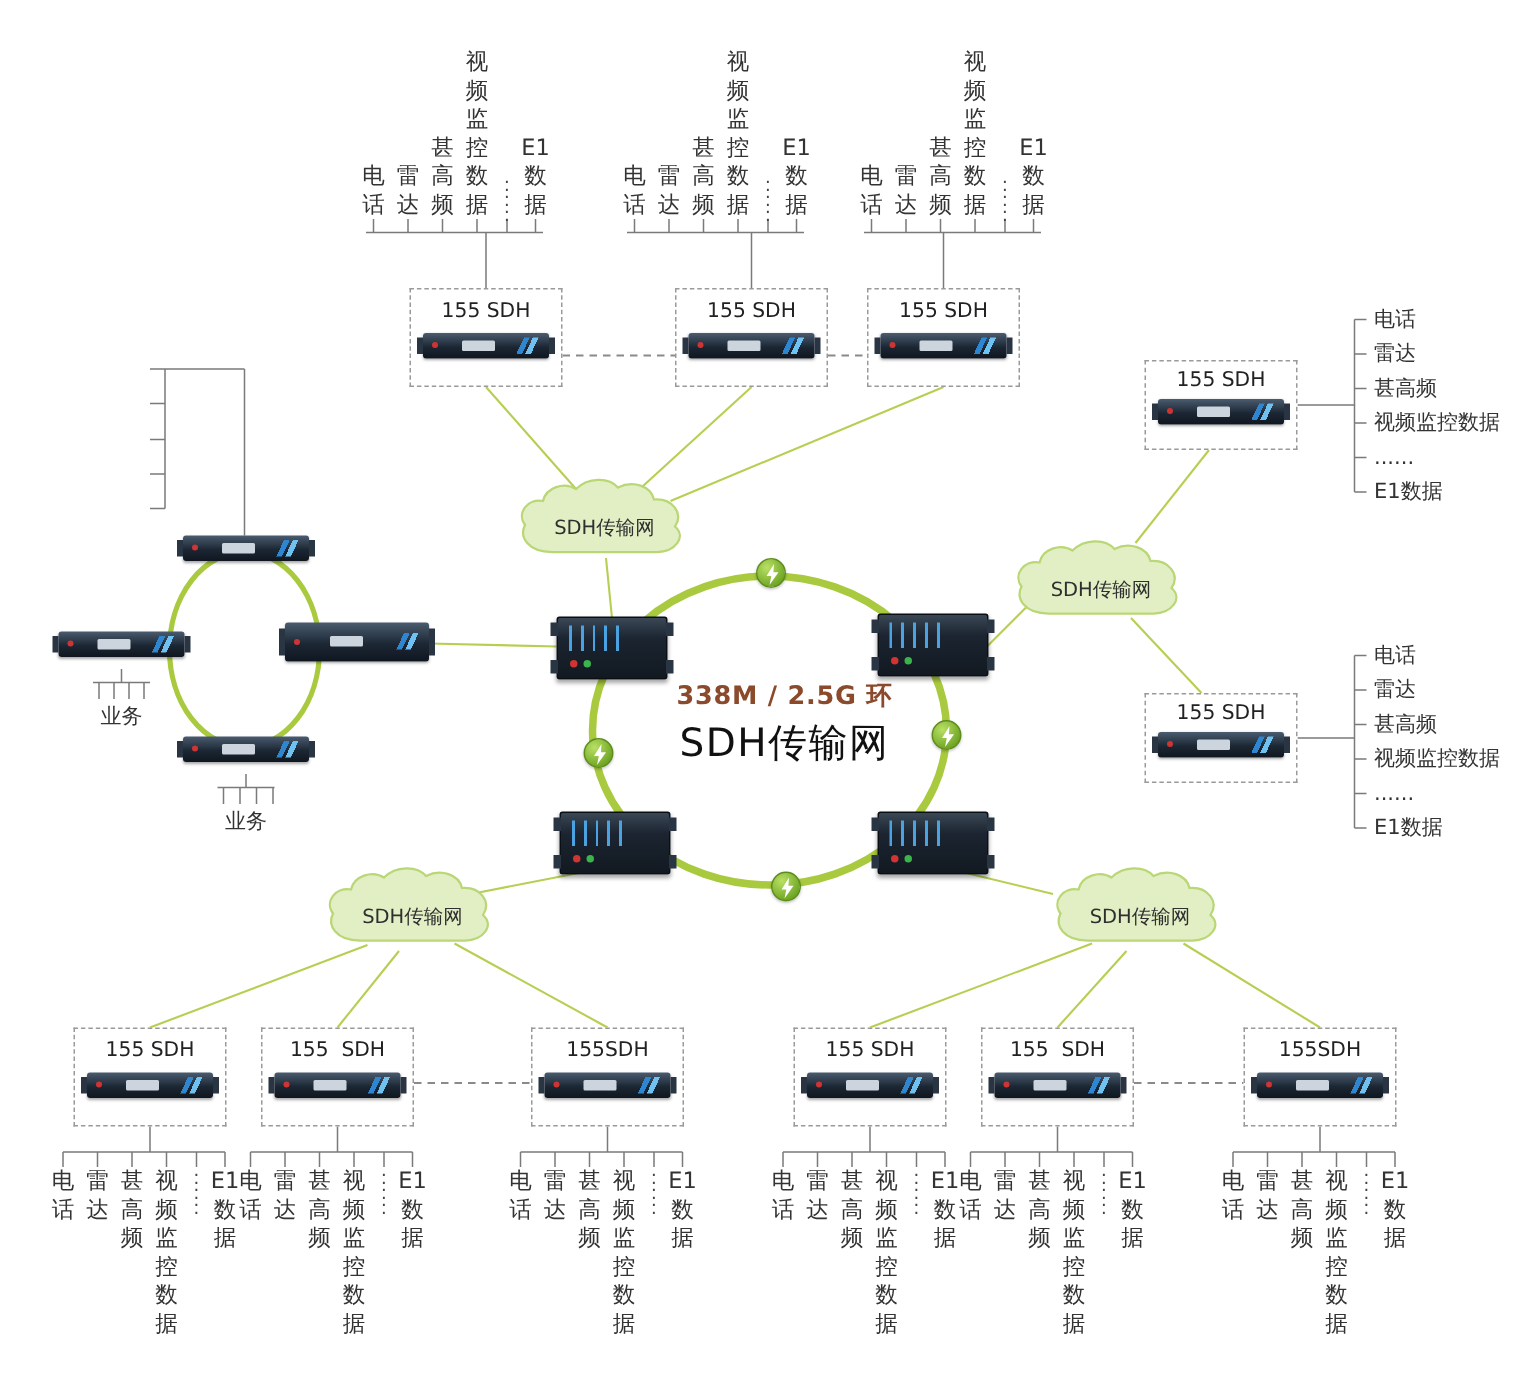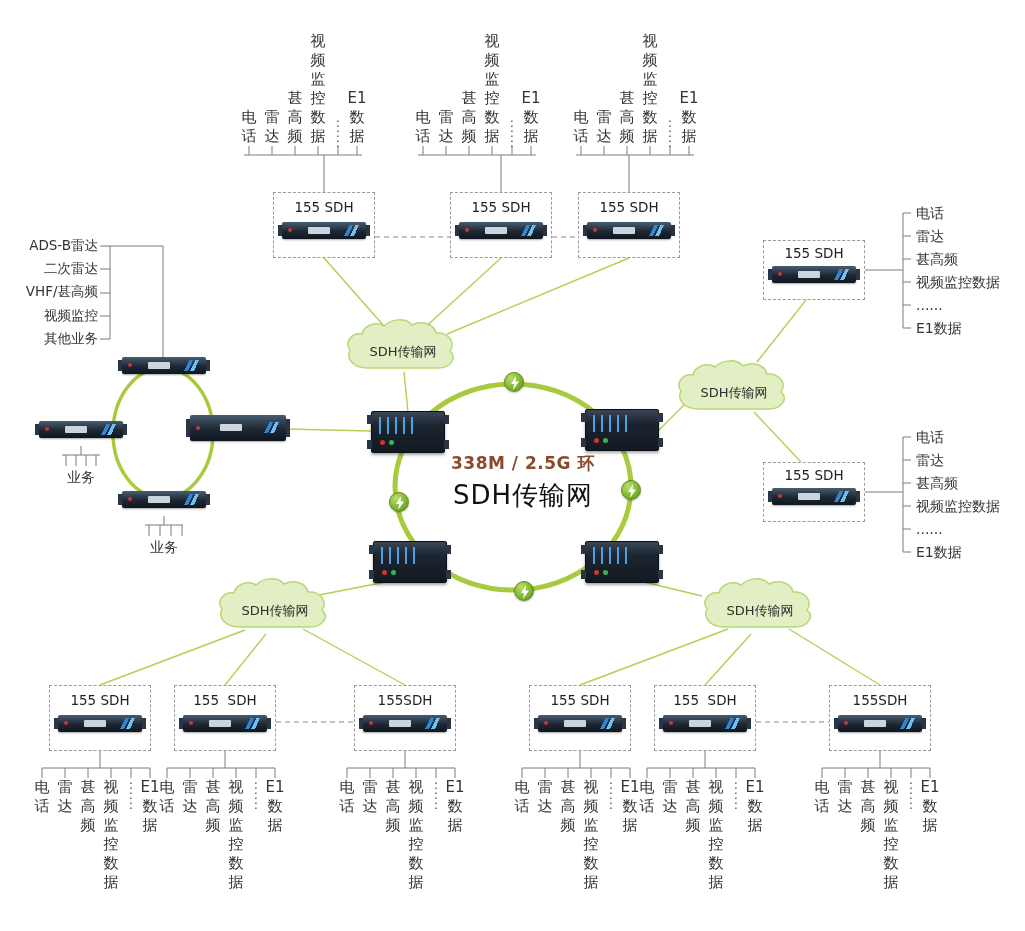--- a/index.html
+++ b/index.html
@@ -315,27 +315,20 @@
       <i class="led"></i>
       <i class="screen"></i>
       <i class="swoosh"></i>
     </div>
   <div class="dev1u" style="position:absolute; left:122px; top:491px;">
       <i class="led"></i>
       <i class="screen"></i>
       <i class="swoosh"></i>
     </div>
 
-  <div id="left-services">
-    <div class="srow">ADS-B雷达</div>
-    <div class="srow">二次雷达</div>
-    <div class="srow">VHF/甚高频</div>
-    <div class="srow">视频监控</div>
-    <div class="srow">其他业务</div>
-  </div>
   <div class="service-port" style="left:59px; top:469px;">业务</div>
   <div class="service-port" style="left:142px; top:539px;">业务</div>
 
   <div class="vgroup topg" style="left:238px;">
     <div class="vcol c0">
         <span>电</span>
         <span>话</span>
       </div>
     <div class="vcol c1">
         <span>雷</span>

